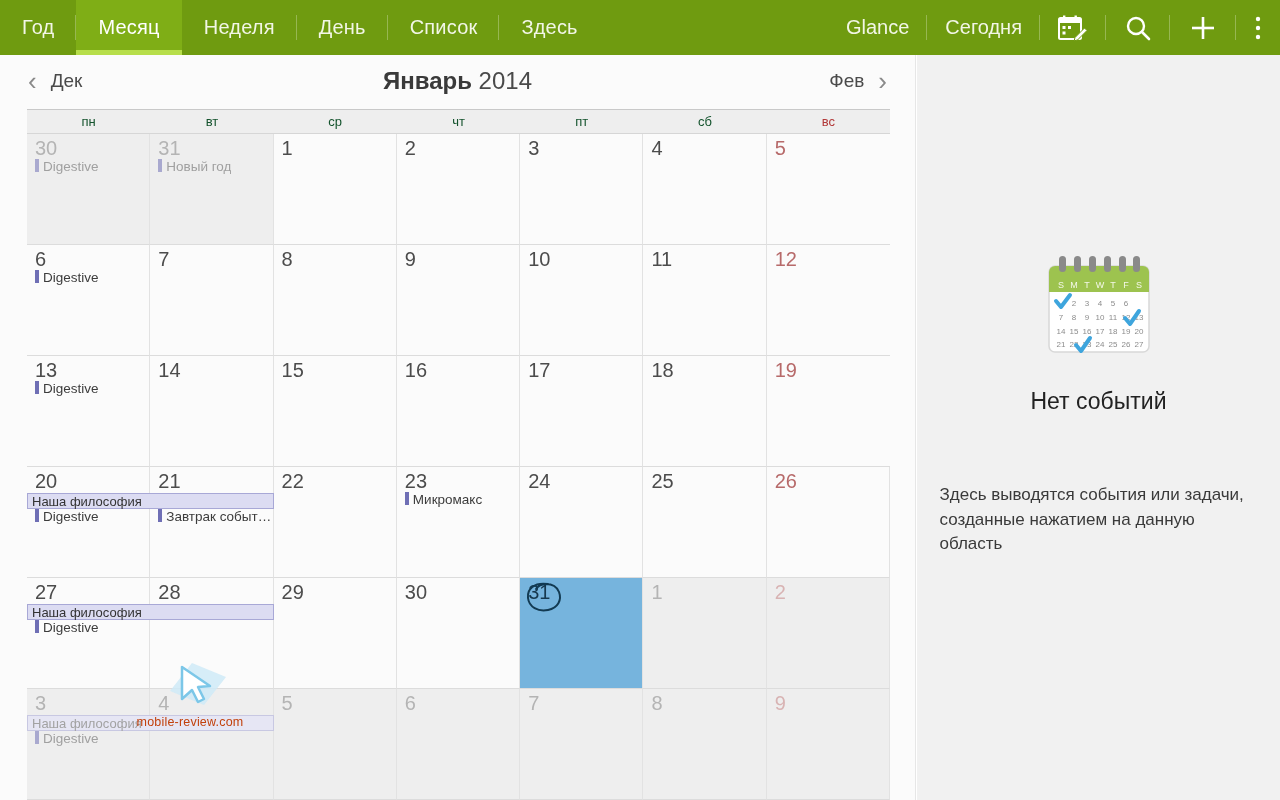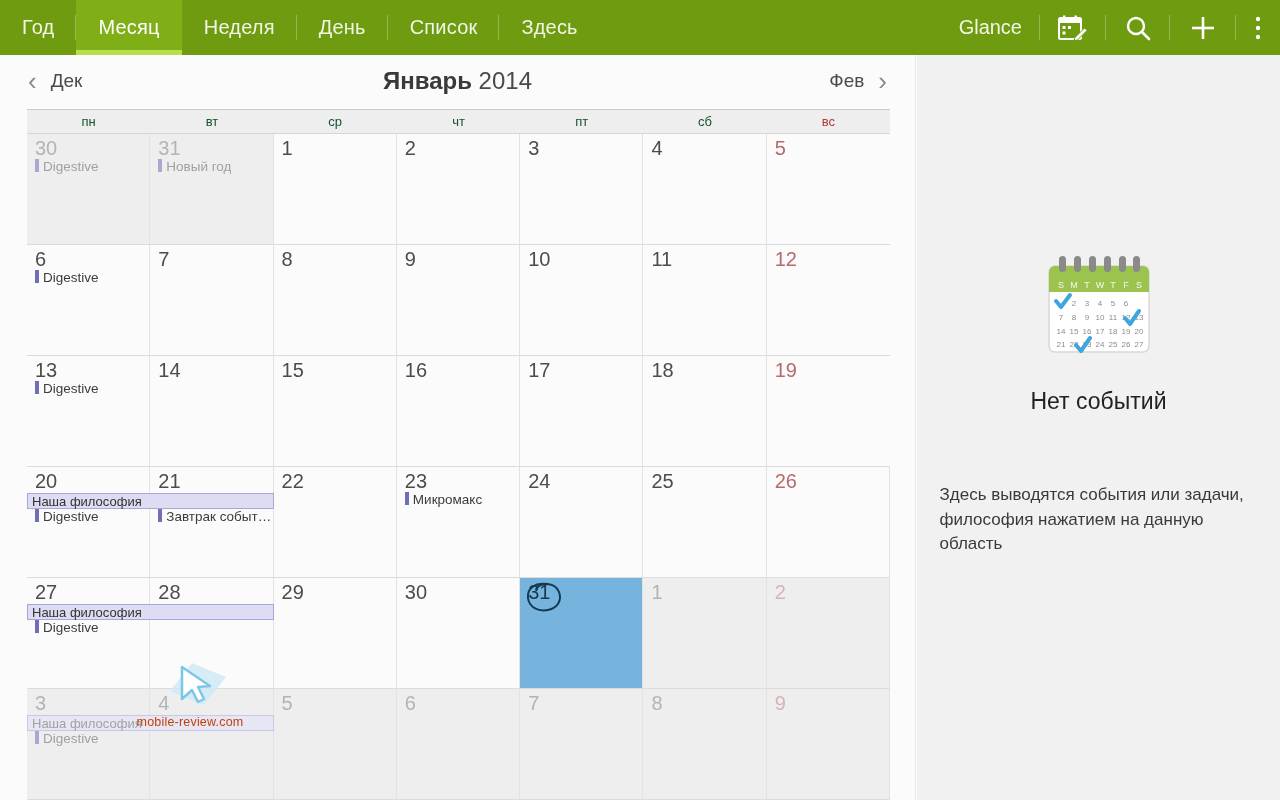--- a/index.html
+++ b/index.html
@@ -184,20 +184,24 @@
     <div class="tab" style="background: transparent;">
       <span>Здесь</span>
     </div>
   </div>
 
   <div class="spacer"></div>
 
   <div class="actions">
     <div class="act">
       <span>Glance</span>
+      <i class="sep"></i>
+    </div>
+    <div class="act">
+      <span>Сегодня</span>
       <i class="sep"></i>
     </div>
     <div class="act">
       <span>
         <svg width="30" height="26" viewBox="0 0 30 26">
           <rect x="1" y="3" width="22" height="21" rx="1.5" fill="none" stroke="#ffffff" stroke-width="2"></rect>
           <rect x="1" y="3" width="22" height="5" fill="#ffffff"></rect>
           <rect x="5" y="0.5" width="2.4" height="5" fill="#ffffff"></rect>
           <rect x="16.5" y="0.5" width="2.4" height="5" fill="#ffffff"></rect>
           <rect x="4.5" y="11" width="3" height="3" fill="#ffffff"></rect>
@@ -523,14 +527,14 @@
         </g>
         <g fill="none" stroke="#3ea5dd" stroke-width="4" stroke-linecap="round" stroke-linejoin="round">
           <path d="M17 49 l5 6 l9 -12"></path>
           <path d="M86 66 l5 6 l9 -13"></path>
           <path d="M37 93 l5 6 l9 -13"></path>
         </g>
       </g>
     </svg>
   </div>
   <div class="emptytitle">Нет событий</div>
-  <div class="emptydesc">Здесь выводятся события или задачи, философия нажатием на данную область</div>
+  <div class="emptydesc">Здесь выводятся события или задачи, созданные нажатием на данную область</div>
 </div>
 
 </body></html>

